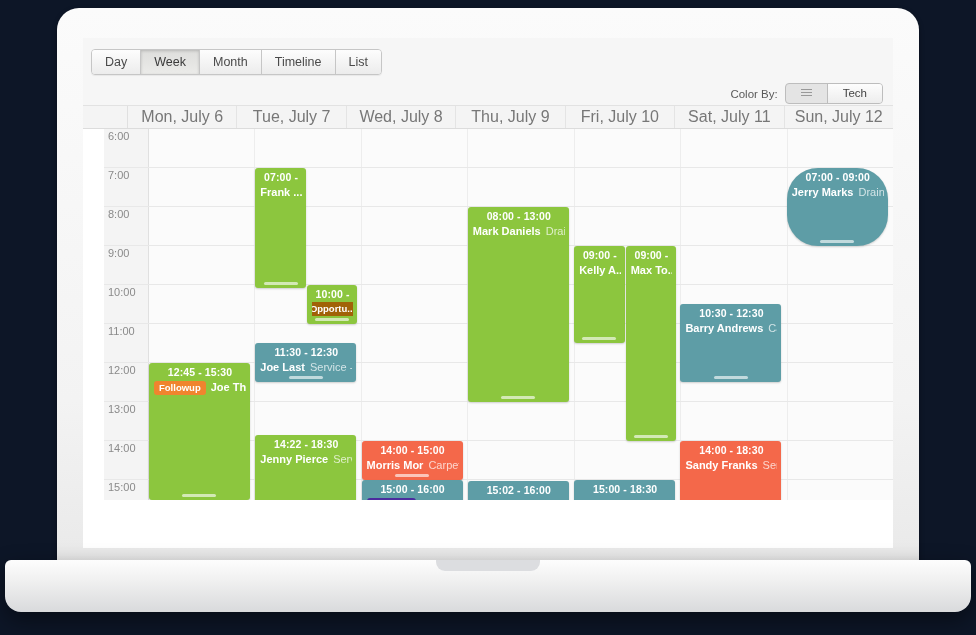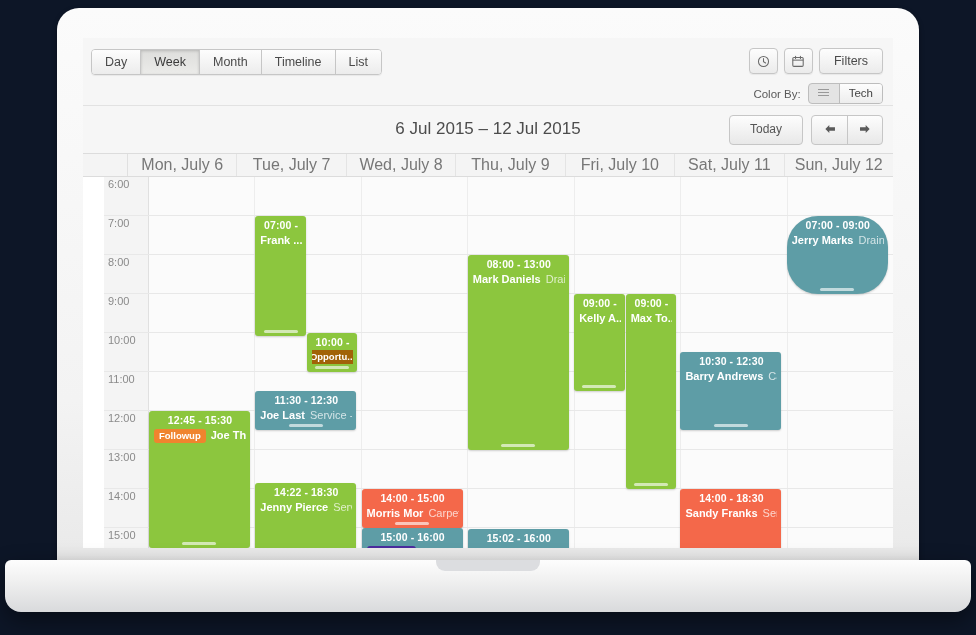--- a/index.html
+++ b/index.html
@@ -122,21 +122,21 @@
   }
   .colorby-label { font-size: 11.5px; color: #5a5a5a; }
   .toggle {
     display: flex;
     border: 1px solid #bdbdbd;
     border-radius: 4px;
     overflow: hidden;
     background: #e4e4e4;
   }
   .toggle-half {
-    padding: 3px 9px;
+    padding: 3px 15px;
     font-size: 11.5px;
     color: #777;
     cursor: pointer;
     min-width: 30px;
     text-align: left;
   }
   .toggle-half.on {
     background: linear-gradient(180deg,#fdfdfd,#ededed);
     color: #444;
     border-left: 1px solid #bdbdbd;
@@ -303,74 +303,32 @@
 
     <div class="toolbar">
       <div class="viewtabs">
           <div class="viewtab">Day</div>
           <div class="viewtab active">Week</div>
           <div class="viewtab">Month</div>
           <div class="viewtab">Timeline</div>
           <div class="viewtab">List</div>
         </div>
 
-      <div class="tool-right">
-        <div class="icon-btn">
-          <span>
-            <svg width="13" height="13" viewBox="0 0 16 16">
-              <circle cx="8" cy="8" r="6.2" fill="none" stroke="#6a6a6a" stroke-width="1.3"></circle>
-              <path d="M8 4.4V8.2l2.6 1.6" fill="none" stroke="#6a6a6a" stroke-width="1.3" stroke-linecap="round"></path>
-            </svg>
-          </span>
-        </div>
-        <div class="icon-btn">
-          <span>
-            <svg width="14" height="13" viewBox="0 0 16 16">
-              <rect x="1.6" y="3" width="12.8" height="11" rx="1.4" fill="none" stroke="#6a6a6a" stroke-width="1.3"></rect>
-              <path d="M1.6 6.3h12.8" stroke="#6a6a6a" stroke-width="1.3"></path>
-              <path d="M5 1.6v2.6M11 1.6v2.6" stroke="#6a6a6a" stroke-width="1.3" stroke-linecap="round"></path>
-            </svg>
-          </span>
-        </div>
-        <div class="filters-btn">Filters</div>
-      </div>
 
       <div class="colorby">
         <span class="colorby-label">Color By:</span>
         <div class="toggle">
           <div class="toggle-half">
             <span class="burger"><i></i><i></i><i></i></span>
           </div>
           <div class="toggle-half on">Tech</div>
         </div>
       </div>
     </div>
 
-    <div class="datebar">
-      <div class="daterange">6 Jul 2015 – 12 Jul 2015</div>
-      <div class="nav-group">
-        <div class="today-btn">Today</div>
-        <div class="arrows">
-          <div class="arrow-btn">
-            <span>
-              <svg width="14" height="12" viewBox="0 0 16 14">
-                <path d="M7.2 2.2L2.6 7l4.6 4.8V9.1h6.6V4.9H7.2z" fill="#5a5a5a"></path>
-              </svg>
-            </span>
-          </div>
-          <div class="arrow-btn">
-            <span>
-              <svg width="14" height="12" viewBox="0 0 16 14">
-                <path d="M8.8 2.2L13.4 7l-4.6 4.8V9.1H2.2V4.9h6.6z" fill="#5a5a5a"></path>
-              </svg>
-            </span>
-          </div>
-        </div>
-      </div>
-    </div>
 
     <div class="calwrap">
       <div class="dayhead">
         <div class="gutter-head"></div>
       <div class="dayhead-cell">Mon, July 6</div>
           <div class="dayhead-cell">Tue, July 7</div>
           <div class="dayhead-cell">Wed, July 8</div>
           <div class="dayhead-cell">Thu, July 9</div>
           <div class="dayhead-cell">Fri, July 10</div>
           <div class="dayhead-cell">Sat, July 11</div>
@@ -554,20 +512,27 @@
               </div>
               <div class="ev-handle"></div>
             </div>
             <div class="event" style="background: rgb(140, 198, 62); left: 64.0714%; width: 6.78571%; top: 117px; height: 195px;">
               <div class="ev-time">09:00 -</div>
               <div class="ev-body">
                 <span class="ev-name">Max To...</span>
               </div>
               <div class="ev-handle"></div>
             </div>
+            <div class="event" style="background: rgb(94, 157, 166); left: 57.1429%; width: 13.5714%; top: 351px; height: 39px;">
+              <div class="ev-time">15:00 - 18:30</div>
+              <div class="ev-body">
+                <span class="ev-name">Adrian Molovski</span>
+                <span class="ev-desc">Dr...</span>
+              </div>
+            </div>
             <div class="event" style="background: rgb(94, 157, 166); left: 71.4286%; width: 13.5714%; top: 175px; height: 78px;">
               <div class="ev-time">10:30 - 12:30</div>
               <div class="ev-body">
                 <span class="ev-name">Barry Andrews</span>
                 <span class="ev-desc">Carp...</span>
               </div>
               <div class="ev-handle"></div>
             </div>
             <div class="event" style="background: rgb(244, 104, 74); left: 71.4286%; width: 13.5714%; top: 312px; height: 78px;">
               <div class="ev-time">14:00 - 18:30</div>

